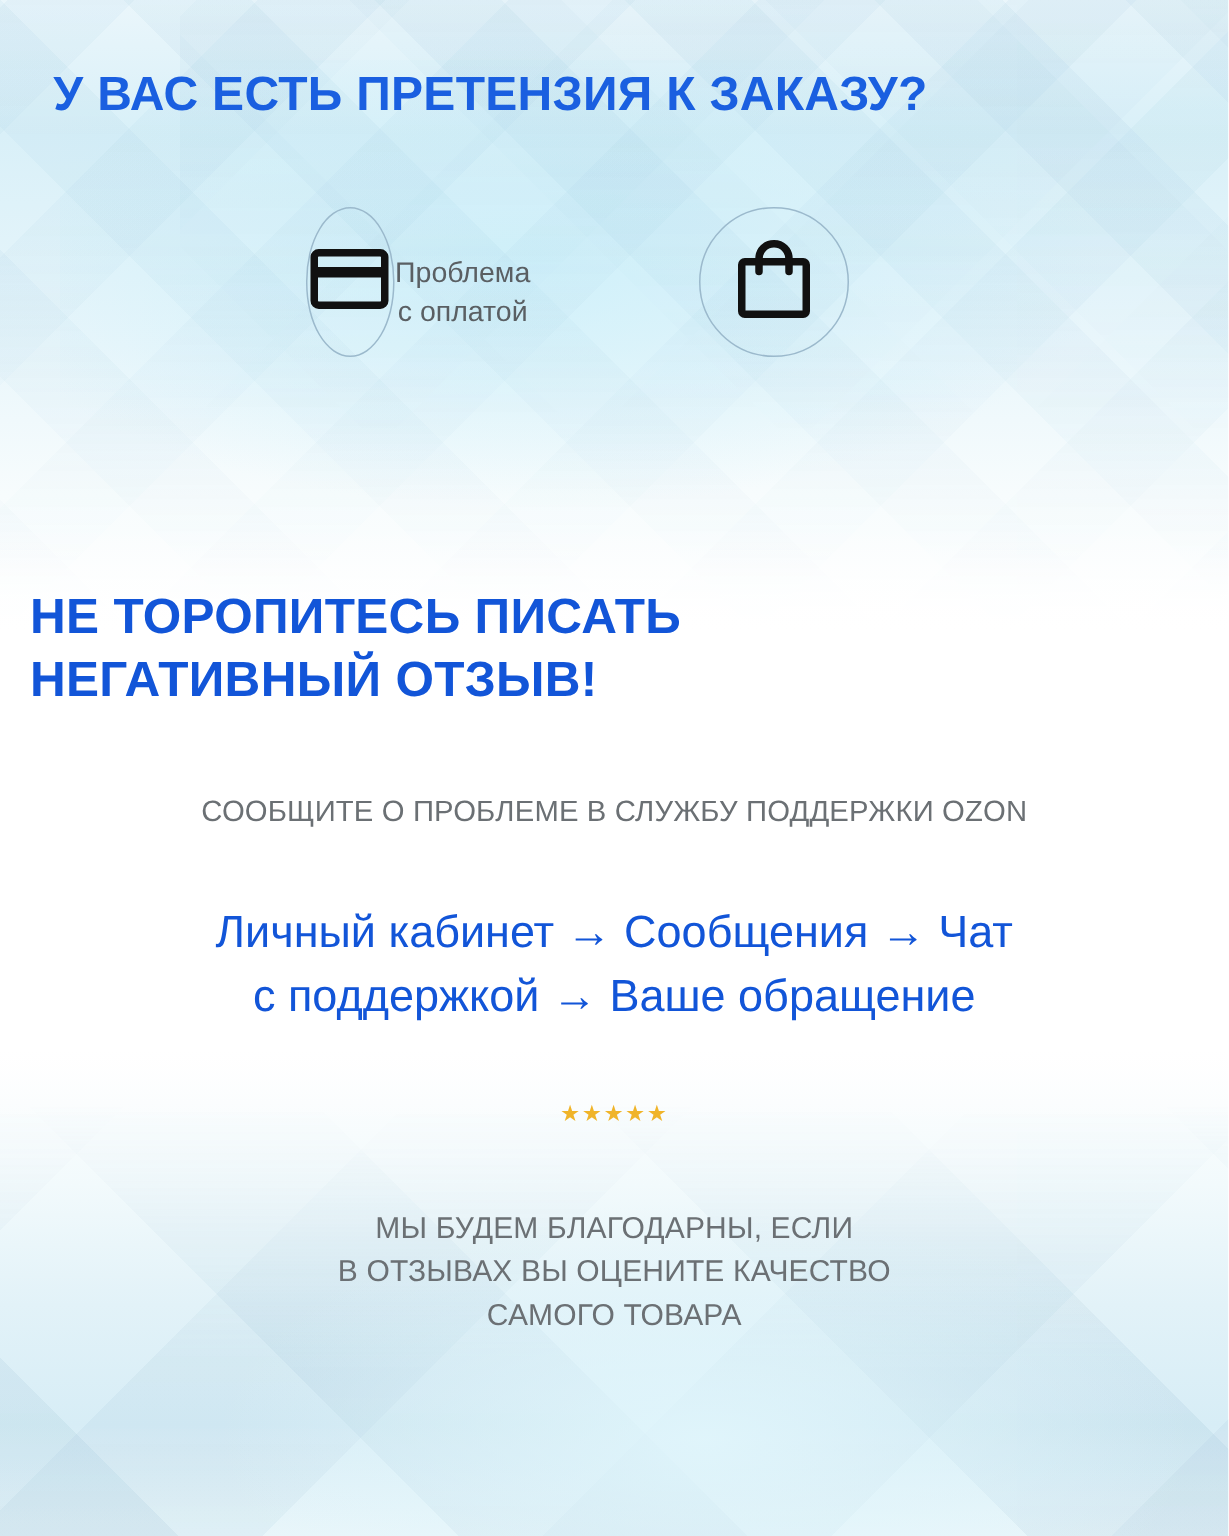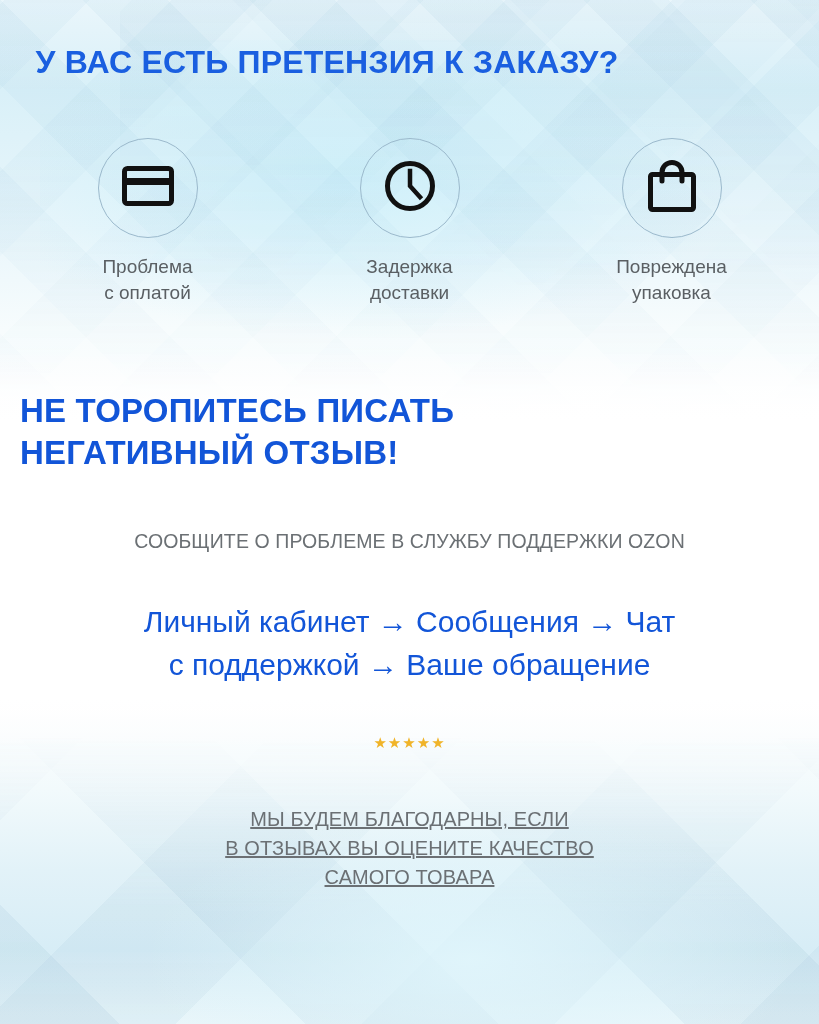--- a/index.html
+++ b/index.html
@@ -149,21 +149,21 @@
     top: 138px;
     left: 0;
     width: 819px;
     display: flex;
     justify-content: center;
     gap: 112px;
   }
   .icon-block {
     width: 150px;
     display: flex;
-    flex-direction: column;
+    flex-direction: row;
     align-items: center;
   }
   .icon-circle {
     width: 98px;
     height: 98px;
     border-radius: 50%;
     border: 1.4px solid #9bb9cc;
     display: flex;
     align-items: center;
     justify-content: center;
@@ -235,21 +235,20 @@
     position: absolute;
     top: 805px;
     left: 0;
     width: 819px;
     text-align: center;
     font-size: 20px;
     line-height: 1.45;
     color: #6b7074;
     white-space: pre-line;
     letter-spacing: .1px;
-    text-decoration: underline;
   }
 </style>
 </head>
 <body>
 
 <div id="poster">
 
   <div class="bg-base"></div>
   <div class="bg-glow-top"></div>
   <div class="bg-diamonds-top"></div>
@@ -270,44 +269,30 @@
             <svg width="54" height="42" viewBox="0 0 54 42" fill="none" xmlns="http://www.w3.org/2000/svg">
               <rect x="3.5" y="3.5" width="47" height="35" rx="3" stroke="#111111" stroke-width="5"></rect>
               <rect x="6" y="13" width="42" height="7" fill="#111111"></rect>
             </svg>
           </span>
         </div>
         <div class="icon-caption">Проблема
 с оплатой</div>
       </div>
 
-      <div class="icon-block">
-        <div class="icon-circle">
-          <span>
-            <svg width="52" height="52" viewBox="0 0 52 52" fill="none" xmlns="http://www.w3.org/2000/svg">
-              <circle cx="26" cy="26" r="22.5" stroke="#111111" stroke-width="5"></circle>
-              <path d="M26 11 V26 L36 37" stroke="#111111" stroke-width="4.5" stroke-linecap="square" stroke-linejoin="miter"></path>
-            </svg>
-          </span>
-        </div>
-        <div class="icon-caption">Задержка
-доставки</div>
-      </div>
 
       <div class="icon-block">
         <div class="icon-circle">
           <span>
             <svg width="50" height="54" viewBox="0 0 50 54" fill="none" xmlns="http://www.w3.org/2000/svg">
               <rect x="3.5" y="15.5" width="43" height="35" rx="2" stroke="#111111" stroke-width="5"></rect>
               <path d="M15 22 V13.5 C15 7.7 19.5 3.5 25 3.5 C30.5 3.5 35 7.7 35 13.5 V22" stroke="#111111" stroke-width="5" stroke-linecap="round"></path>
             </svg>
           </span>
         </div>
-        <div class="icon-caption">Повреждена
-упаковка</div>
       </div>
 
     </div>
 
     <div class="headline-main">НЕ ТОРОПИТЕСЬ ПИСАТЬ
 НЕГАТИВНЫЙ ОТЗЫВ!</div>
 
     <div class="subtitle">СООБЩИТЕ О ПРОБЛЕМЕ В СЛУЖБУ ПОДДЕРЖКИ OZON</div>
 
     <div class="path">Личный кабинет → Сообщения → Чат

